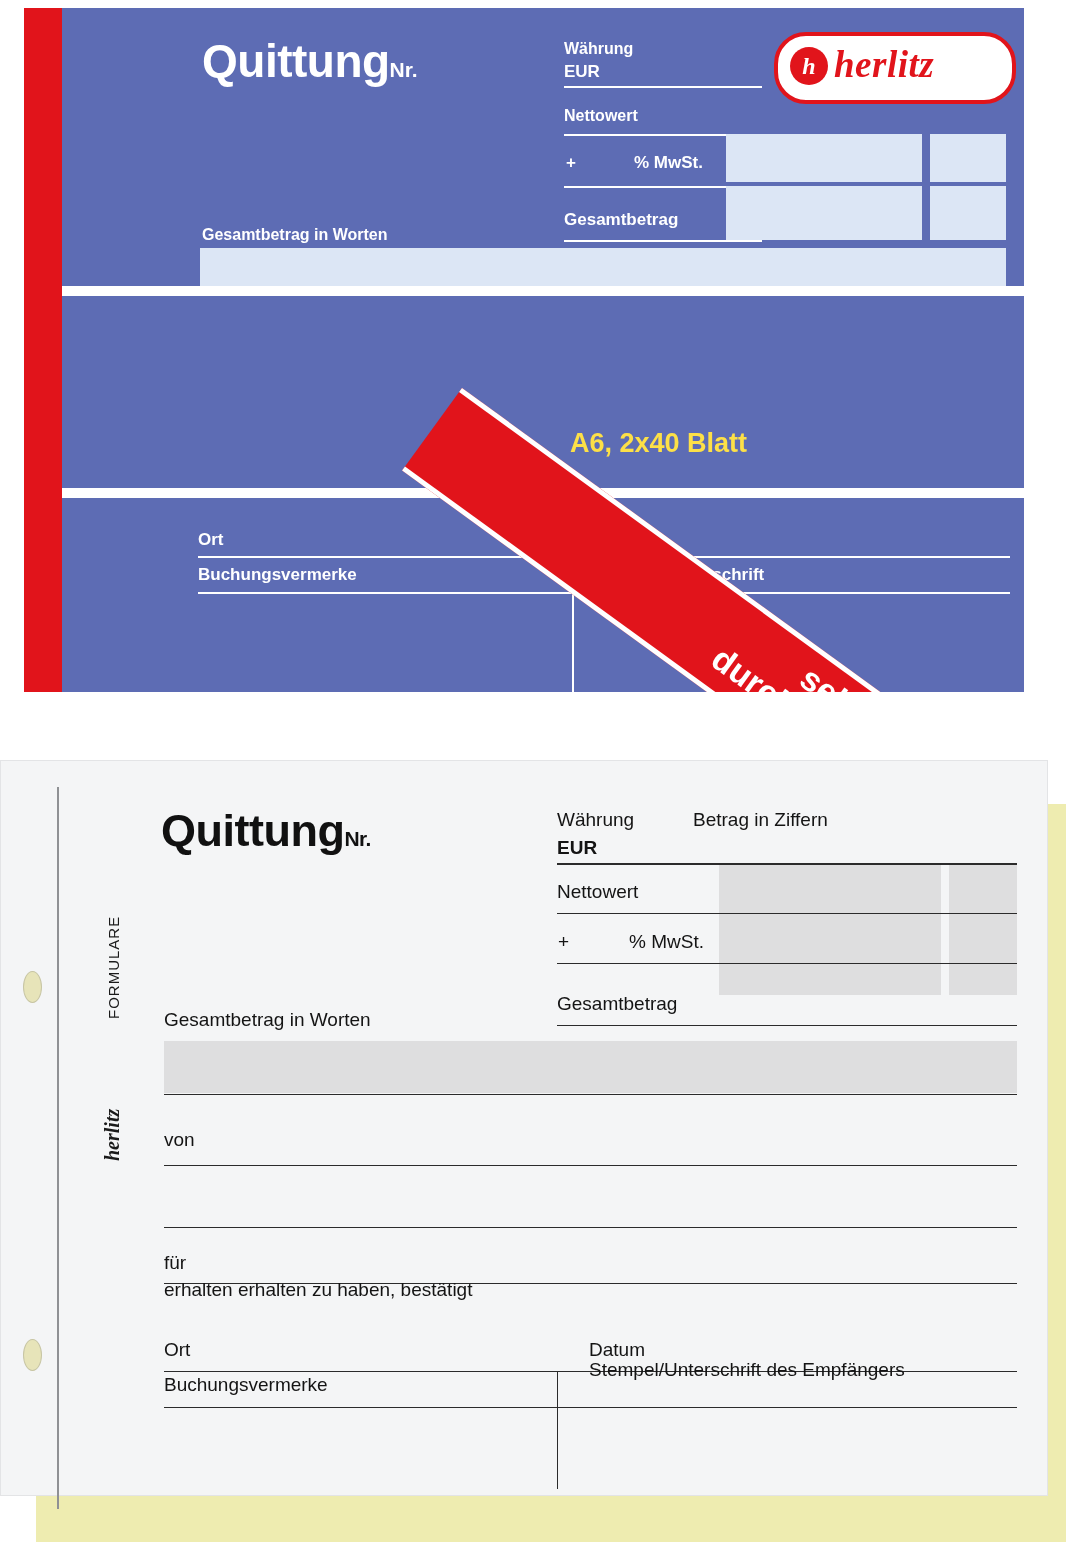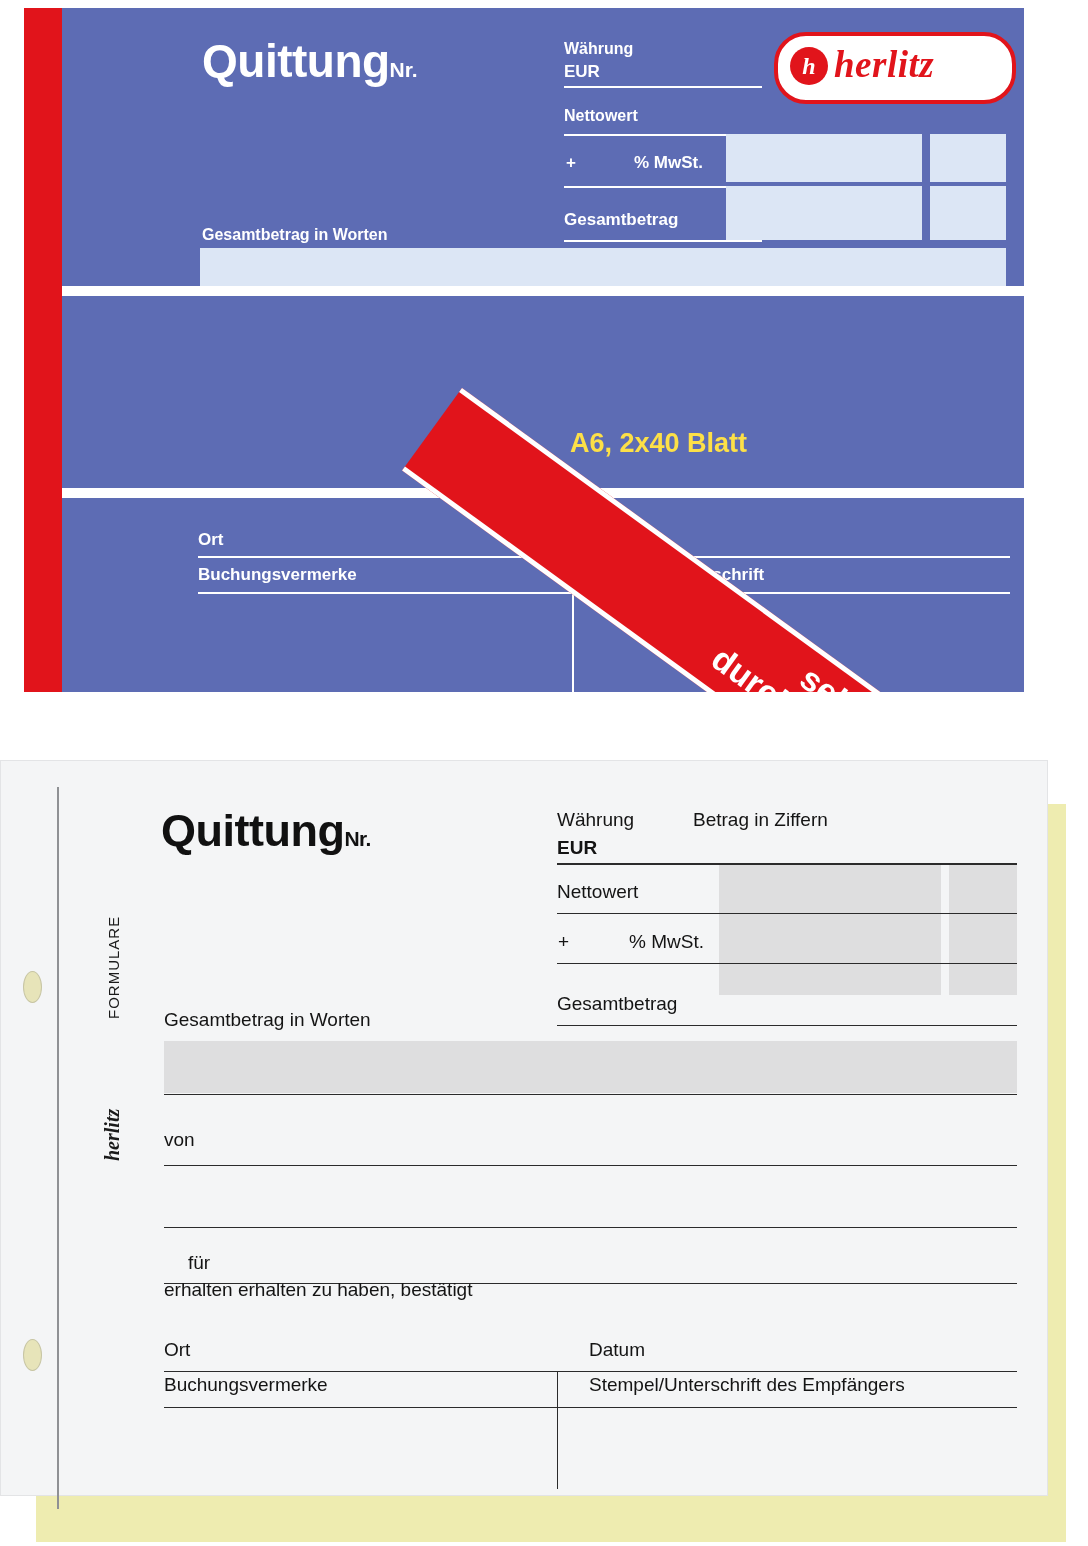--- a/index.html
+++ b/index.html
@@ -459,27 +459,27 @@
     <div class="fm-line" style="left:556px; top:264px; width:460px;"></div>
 
     <div class="fm-label" style="left:163px; top:248px;">Gesamtbetrag in Worten</div>
     <div class="fm-shade" style="left:163px; top:280px; width:853px; height:52px;"></div>
     <div class="fm-line" style="left:163px; top:333px; width:853px;"></div>
 
     <div class="fm-label" style="left:163px; top:368px;">von</div>
     <div class="fm-line" style="left:163px; top:404px; width:853px;"></div>
     <div class="fm-line" style="left:163px; top:466px; width:853px;"></div>
 
-    <div class="fm-label" style="left:163px; top:491px;margin-left:24px;">für</div>
+    <div class="fm-label" style="left:163px; top:491px;">für</div>
     <div class="fm-line" style="left:163px; top:522px; width:853px;"></div>
     <div class="fm-label" style="left:163px; top:518px;">erhalten erhalten zu haben, bestätigt</div>
 
     <div class="fm-label" style="left:163px; top:578px;">Ort</div>
     <div class="fm-label" style="left:588px; top:578px;">Datum</div>
     <div class="fm-line" style="left:163px; top:610px; width:853px;"></div>
 
     <div class="fm-label" style="left:163px; top:613px;">Buchungsvermerke</div>
-    <div class="fm-label" style="left:588px; top:613px;">Stempel/Unterschrift des Empfängers</div>
+    <div class="fm-label" style="left:588px; top:598px;">Stempel/Unterschrift des Empfängers</div>
     <div class="fm-line" style="left:163px; top:646px; width:853px;"></div>
     <div class="fm-vline" style="left:556px; top:610px; height:118px;"></div>
 
   </div>
 </div>
 
 </body></html>

